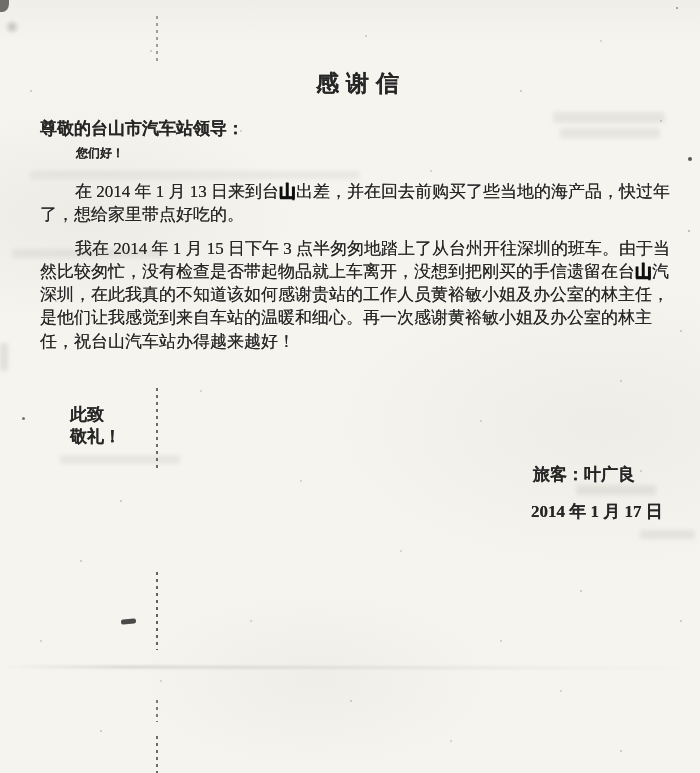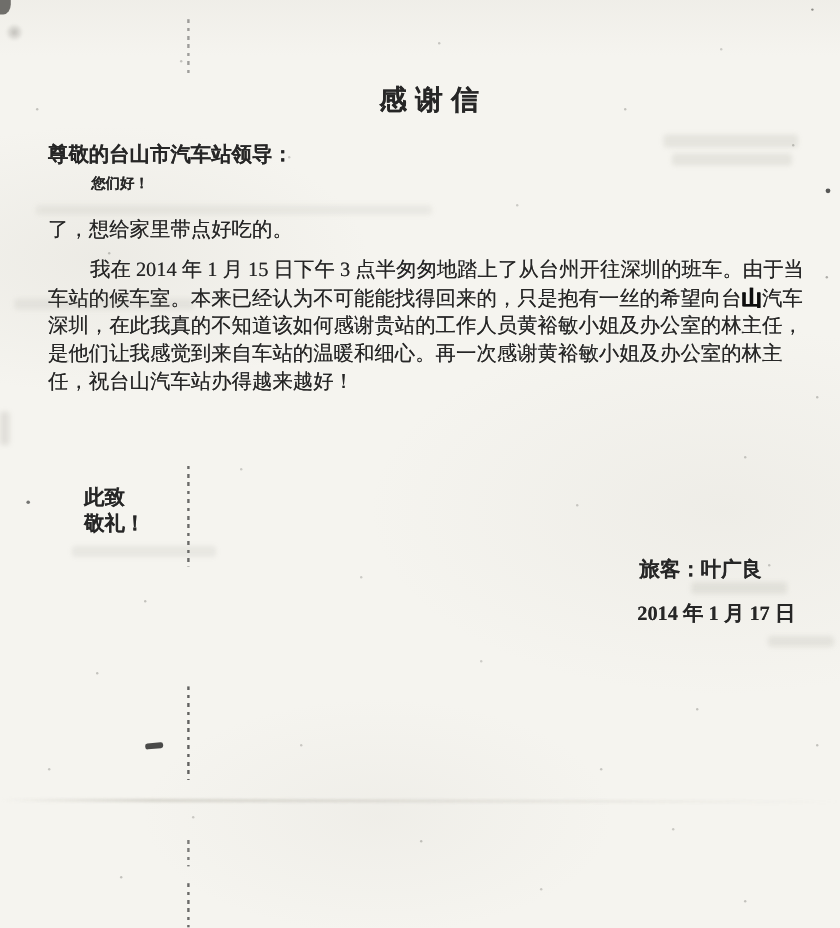--- a/index.html
+++ b/index.html
@@ -91,25 +91,26 @@
   <div class="fold s3"></div>
   <div class="fold s4"></div>
   <div class="fold s5"></div>
 
   <div class="txt title">感谢信</div>
   <div class="txt salutation">尊敬的台山市汽车站领导：</div>
   <div class="txt greeting">您们好！</div>
 
   <div class="letter-body" id="letter-body">
       <div class="para">
+        <div class="line indent"><span>在 2014 年 1 月 13 日来到台</span><span class="hand-bold">山</span><span>出差，并在回去前购买了些当地的海产品，快过年</span></div>
         <div class="line"><span>了，想给家里带点好吃的。</span></div>
       </div>
       <div class="para">
         <div class="line indent"><span>我在 2014 年 1 月 15 日下午 3 点半匆匆地踏上了从台州开往深圳的班车。由于当</span></div>
-        <div class="line"><span>车站的候车室。本来已经认为不可能能找得回来的，只是抱有一丝的希望向台</span><span class="hand-bold">山</span><span>汽车</span></div>
+        <div class="line"><span>然比较匆忙，没有检查是否带起物品就上车离开，没想到把刚买的手信遗留在台</span><span class="hand-bold">山</span><span>汽</span></div>
         <div class="line"><span>深圳，在此我真的不知道该如何感谢贵站的工作人员黄裕敏小姐及办公室的林主任，</span></div>
         <div class="line"><span>是他们让我感觉到来自车站的温暖和细心。再一次感谢黄裕敏小姐及办公室的林主</span></div>
         <div class="line"><span>任，祝台山汽车站办得越来越好！</span></div>
       </div>
     </div>
 
   <div class="txt closing-1">此致</div>
   <div class="txt closing-2">敬礼！</div>
   <div class="txt signer">旅客：叶广良</div>
   <div class="txt dateline">2014 年 1 月 17 日</div>

